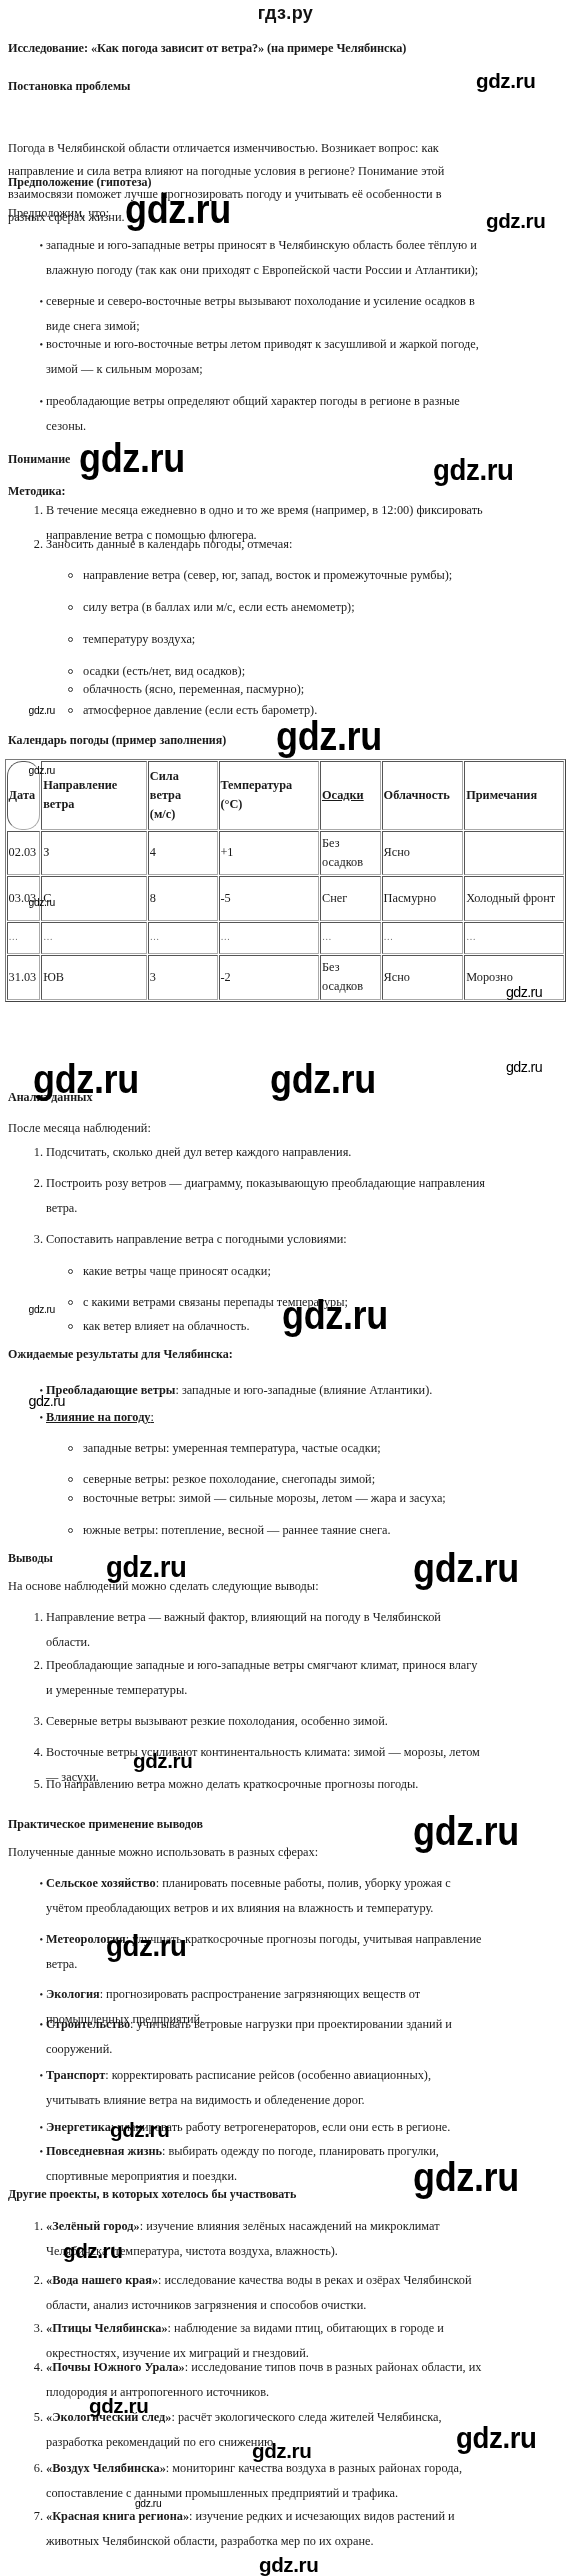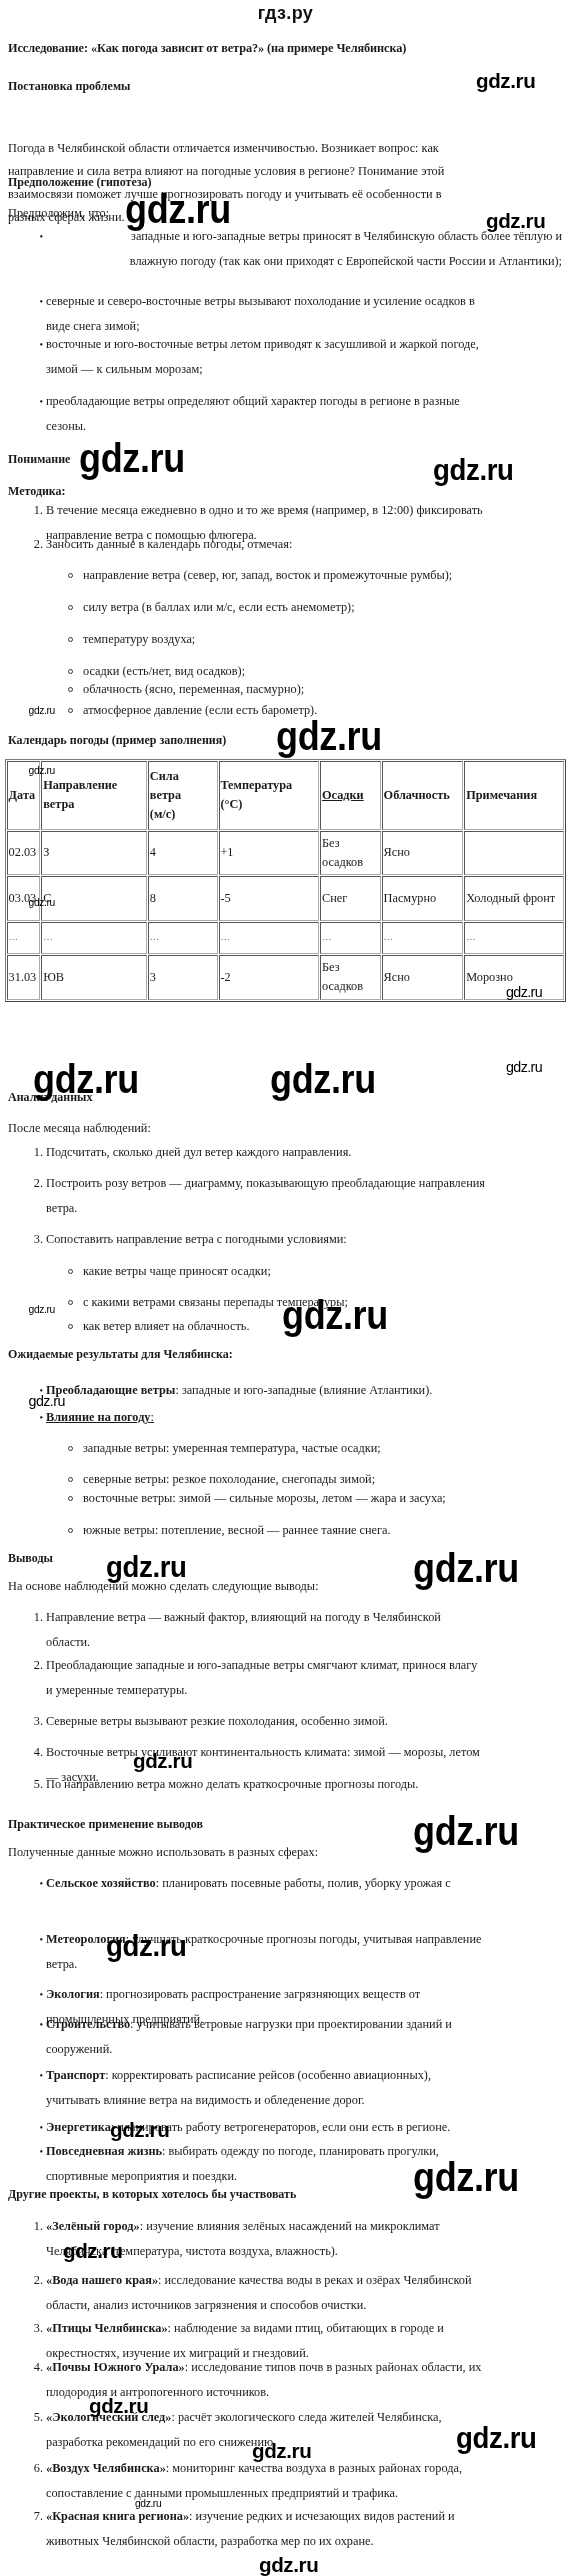--- a/index.html
+++ b/index.html
@@ -82,21 +82,21 @@
 <div class="para" style="top:113px; line-height:23px;margin-top:24px;">
   <div>Погода в Челябинской области отличается изменчивостью. Возникает вопрос: как</div>
   <div>направление и сила ветра влияют на погодные условия в регионе? Понимание этой</div>
   <div>взаимосвязи поможет лучше прогнозировать погоду и учитывать её особенности в</div>
   <div>разных сферах жизни.</div>
 </div>
 
 <div class="h-sec" style="top:175px;">Предположение (гипотеза)</div>
 <div class="para" style="top:201px;">Предположим, что:</div>
 
-<div class="item" style="top:224px;text-align:right;">
+<div class="item" style="top:233px;">
   <span class="marker dot"></span>
   <div>западные и юго-западные ветры приносят в Челябинскую область более тёплую и</div>
   <div>влажную погоду (так как они приходят с Европейской части России и Атлантики);</div>
 </div>
 <div class="item" style="top:289px;">
   <span class="marker dot"></span>
   <div>северные и северо-восточные ветры вызывают похолодание и усиление осадков в</div>
   <div>виде снега зимой;</div>
 </div>
 <div class="item" style="top:332px;">
@@ -128,21 +128,21 @@
 <div class="sub" style="top:627px;"><span class="marker"></span><span>температуру воздуха;</span></div>
 <div class="sub" style="top:659px;"><span class="marker"></span><span>осадки (есть/нет, вид осадков);</span></div>
 <div class="sub" style="top:677px;"><span class="marker"></span><span>облачность (ясно, переменная, пасмурно);</span></div>
 <div class="sub" style="top:698px;"><span class="marker"></span><span>атмосферное давление (если есть барометр).</span></div>
 
 <div class="h-sec" style="top:733px;">Календарь погоды (пример заполнения)</div>
 
 <table class="weather-table">
   <thead>
     <tr>
-      <th style="width:30px;"><span>Дата</span></th>
+      <th style="width:30px;border-radius:15px;"><span>Дата</span></th>
       <th style="width:102px;"><span>Направление</span><br><span>ветра</span></th>
       <th style="width:66px;"><span>Сила</span><br><span>ветра</span><br><span>(м/с)</span></th>
       <th style="width:97px;"><span>Температура</span><br><span>(°C)</span></th>
       <th style="width:57px;text-decoration:underline;"><span>Осадки</span></th>
       <th style="width:78px;"><span>Облачность</span></th>
       <th><span>Примечания</span></th>
     </tr>
   </thead>
   <tbody>
     <tr>
@@ -246,20 +246,21 @@
   <span class="marker">5.</span>
   <div>По направлению ветра можно делать краткосрочные прогнозы погоды.</div>
 </div>
 
 <div class="h-sec" style="top:1817px;">Практическое применение выводов</div>
 <div class="para" style="top:1840px;">Полученные данные можно использовать в разных сферах:</div>
 
 <div class="item" style="top:1871px;">
   <span class="marker dot"></span>
   <div><b>Сельское хозяйство</b><span>: планировать посевные работы, полив, уборку урожая с</span></div>
+  <div>учётом преобладающих ветров и их влияния на влажность и температуру.</div>
 </div>
 <div class="item" style="top:1927px;">
   <span class="marker dot"></span>
   <div><b>Метеорология</b><span>: улучшать краткосрочные прогнозы погоды, учитывая направление</span></div>
   <div>ветра.</div>
 </div>
 <div class="item" style="top:1982px;">
   <span class="marker dot"></span>
   <div><b>Экология</b><span>: прогнозировать распространение загрязняющих веществ от</span></div>
   <div>промышленных предприятий.</div>

